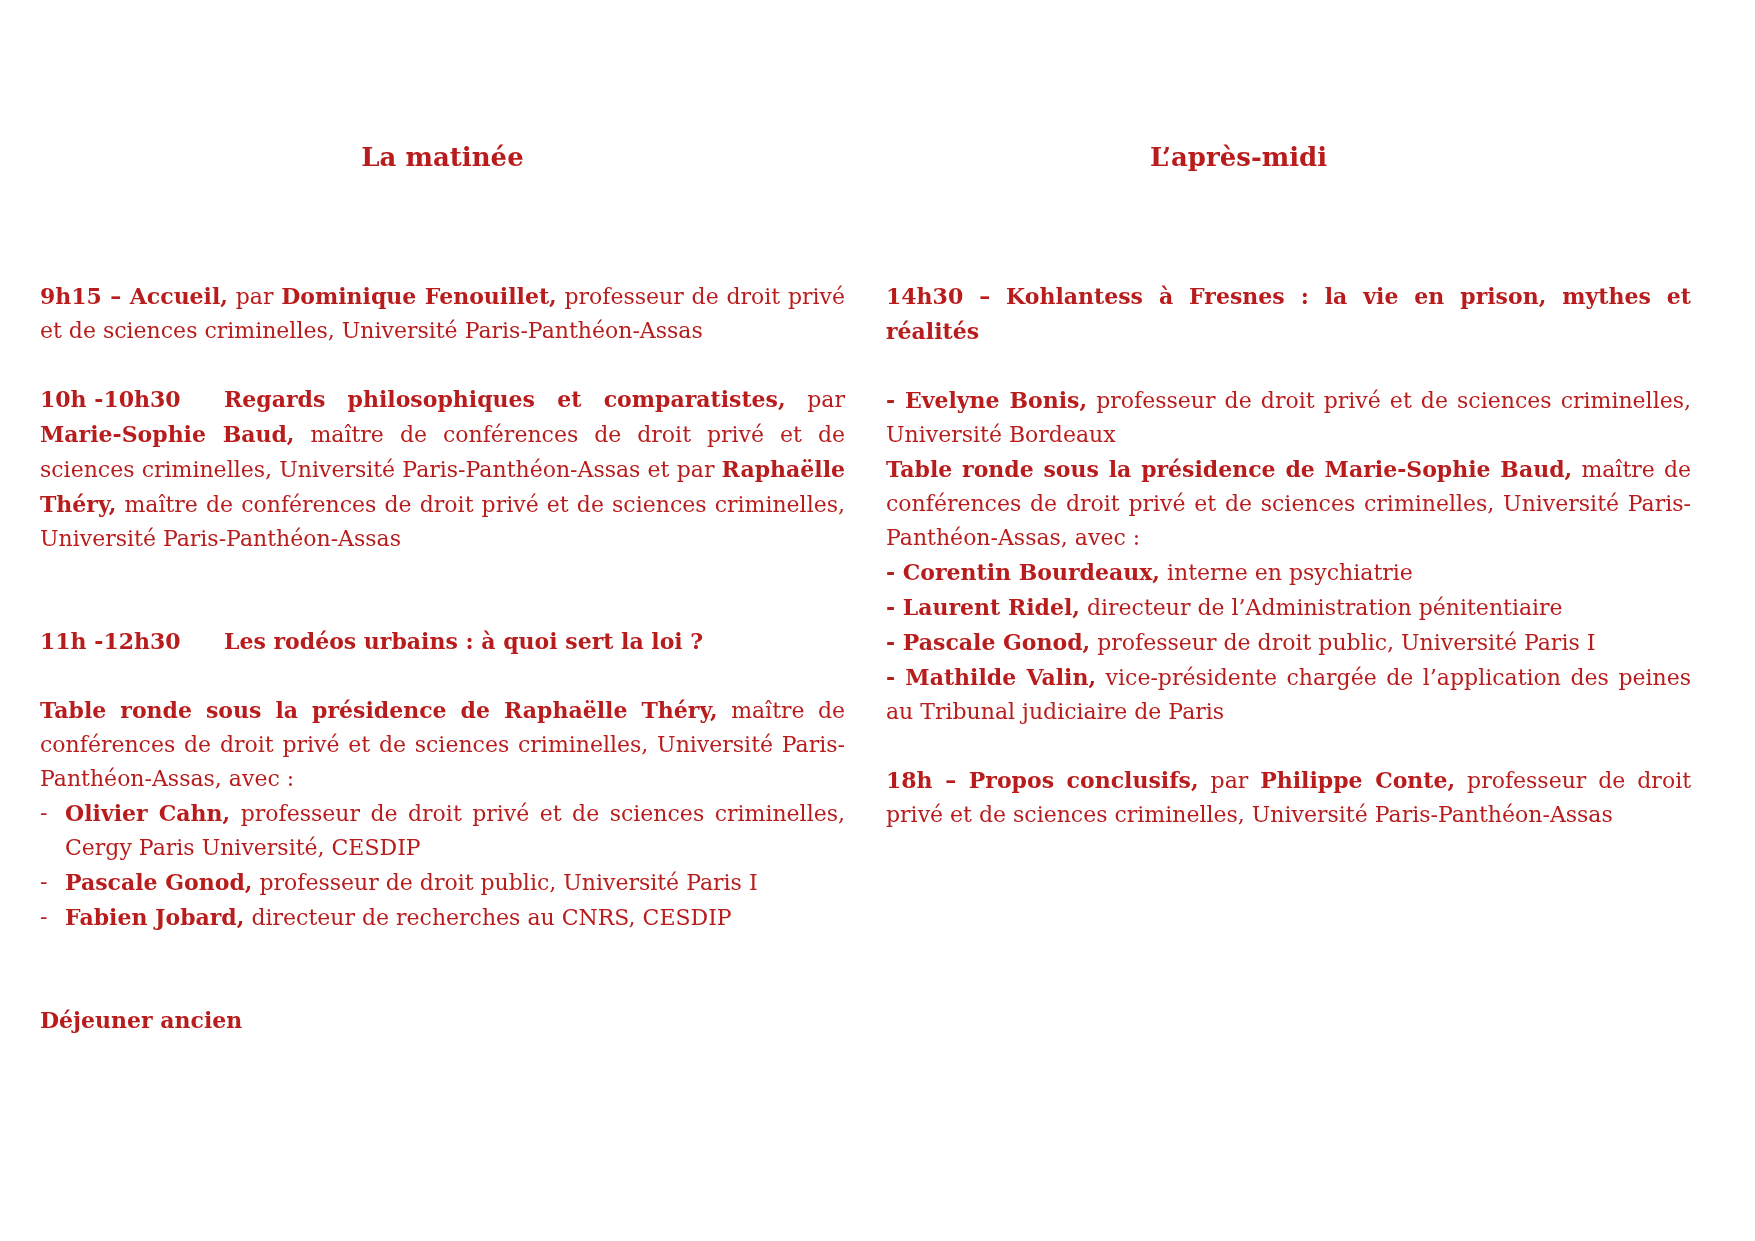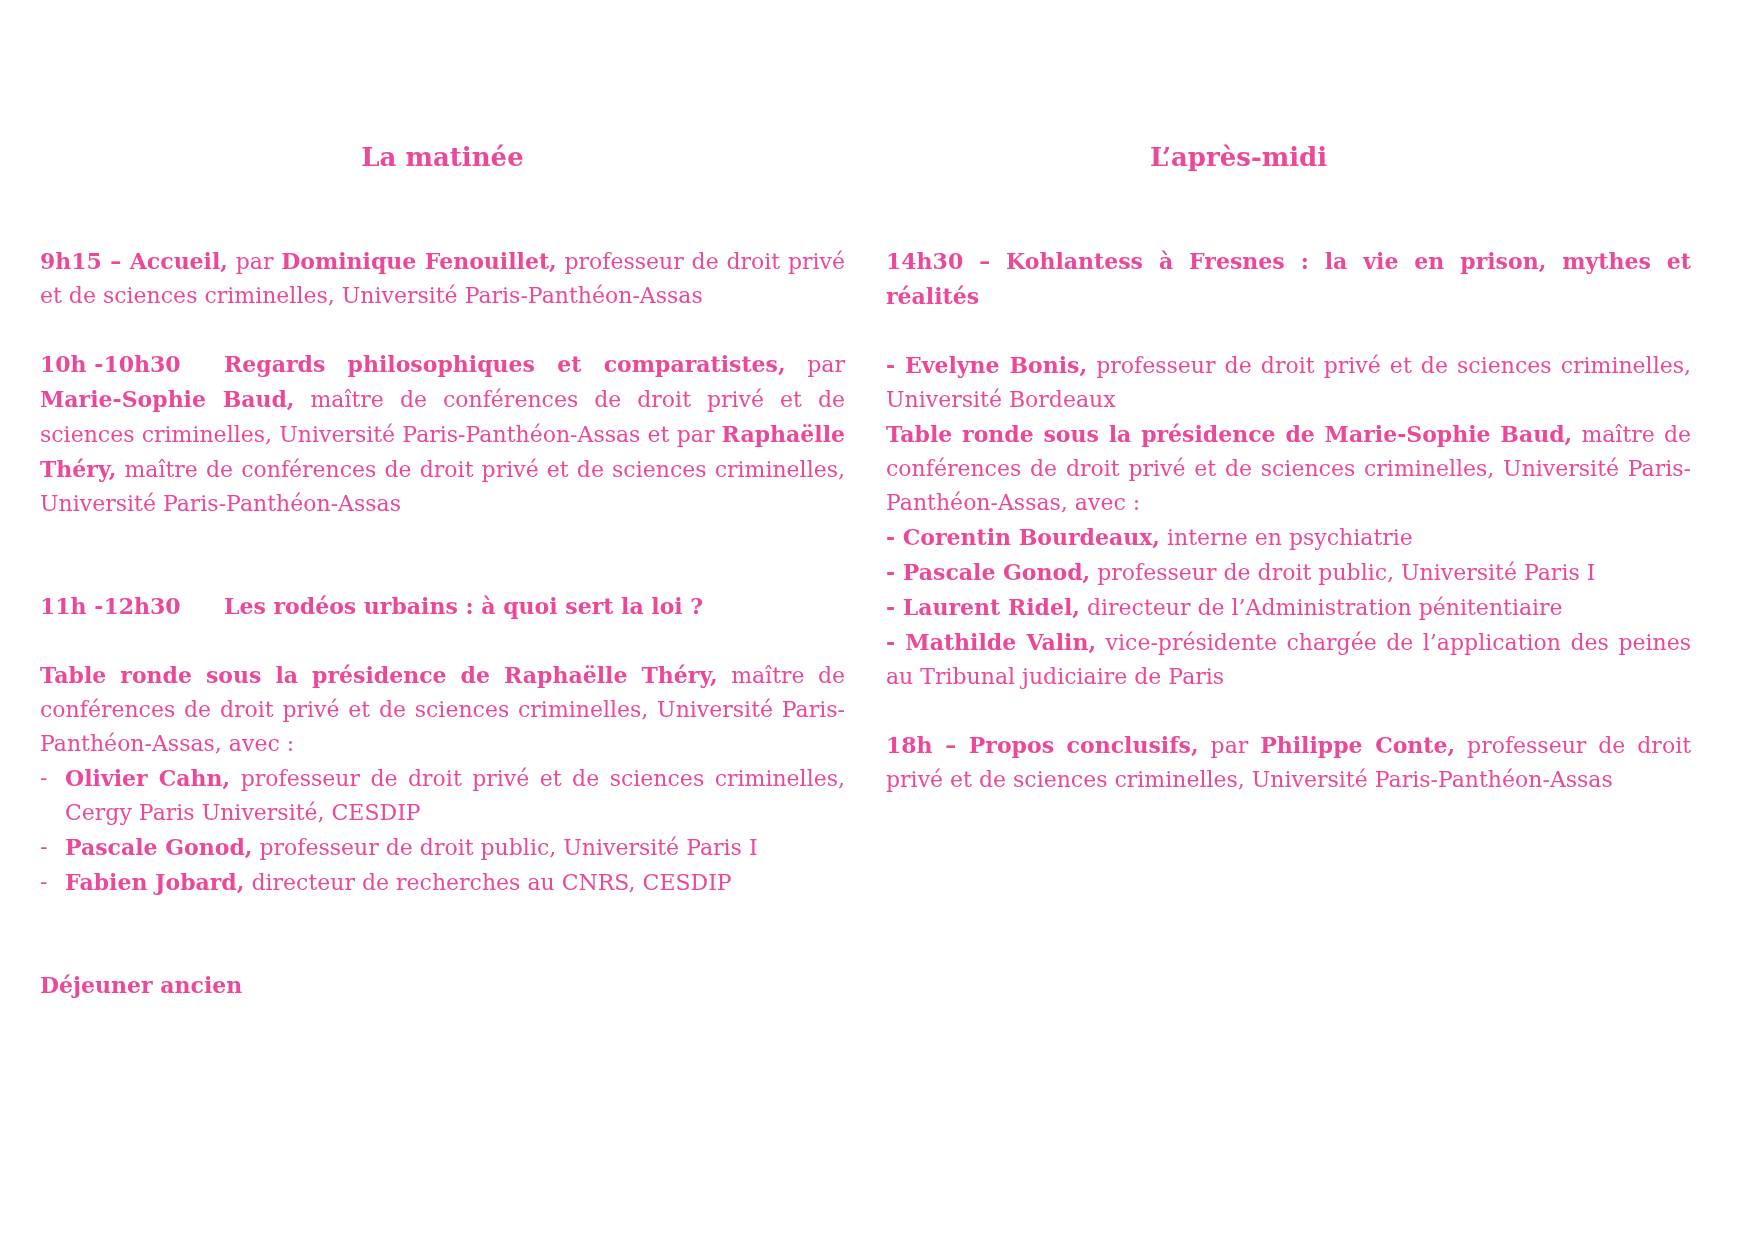--- a/index.html
+++ b/index.html
@@ -3,35 +3,35 @@
 <meta charset="utf-8">
 <style>
   html,body{margin:0;padding:0;background:#ffffff;}
   .page{
     position:relative;
     width:1755px;
     height:1241px;
     background:#ffffff;
     overflow:hidden;
     font-family:"DejaVu Serif", serif;
-    color:#ec4899;
+    color:#b91c1c;
   }
   .col{position:absolute;top:0;width:805px;}
   .col-left{left:40px;}
   .col-right{left:886px;}
   .title{
     margin:140px 0 0 0;
     font-size:26px;
     line-height:34px;
     font-weight:bold;
     text-align:center;
   }
   .title-right{position:relative;left:-50px;}
   .body{
-    margin-top:70px;
+    margin-top:105px;
     font-size:22px;
     line-height:34px;
     text-align:justify;
   }
   .para{margin:0;}
   .blank{height:34px;}
   .b{font-weight:bold;}
   .r{font-weight:normal;}
   .time{display:inline-block;width:184px;font-weight:bold;}
   .hang{position:relative;padding-left:25px;}
@@ -63,21 +63,21 @@
   </section>
 
   <section class="col col-right">
     <h2 class="title title-right">L’après-midi</h2>
     <div class="body">
         <div class="para"><span class="b">14h30 – Kohlantess à Fresnes : la vie en prison, mythes et réalités</span></div>
         <div class="blank"></div>
         <div class="para"><span class="b">- Evelyne Bonis,</span><span class="r"> professeur de droit privé et de sciences criminelles, Université Bordeaux</span></div>
         <div class="para"><span class="b">Table ronde sous la présidence de Marie-Sophie Baud,</span><span class="r"> maître de conférences de droit privé et de sciences criminelles, Université Paris-Panthéon-Assas, avec :</span></div>
         <div class="para"><span class="b">- Corentin Bourdeaux,</span><span class="r"> interne en psychiatrie</span></div>
+        <div class="para"><span class="b">- Laurent Ridel,</span><span class="r"> directeur de l’Administration pénitentiaire</span></div>
         <div class="para"><span class="b">- Pascale Gonod,</span><span class="r"> professeur de droit public, Université Paris I</span></div>
-        <div class="para"><span class="b">- Laurent Ridel,</span><span class="r"> directeur de l’Administration pénitentiaire</span></div>
         <div class="para"><span class="b">- Mathilde Valin,</span><span class="r"> vice-présidente chargée de l’application des peines au Tribunal judiciaire de Paris</span></div>
         <div class="blank"></div>
         <div class="para"><span class="b">18h – Propos conclusifs,</span><span class="r"> par </span><span class="b">Philippe Conte,</span><span class="r"> professeur de droit privé et de sciences criminelles, Université Paris-Panthéon-Assas</span></div>
       </div>
   </section>
 
 </div>
 
 </body></html>

